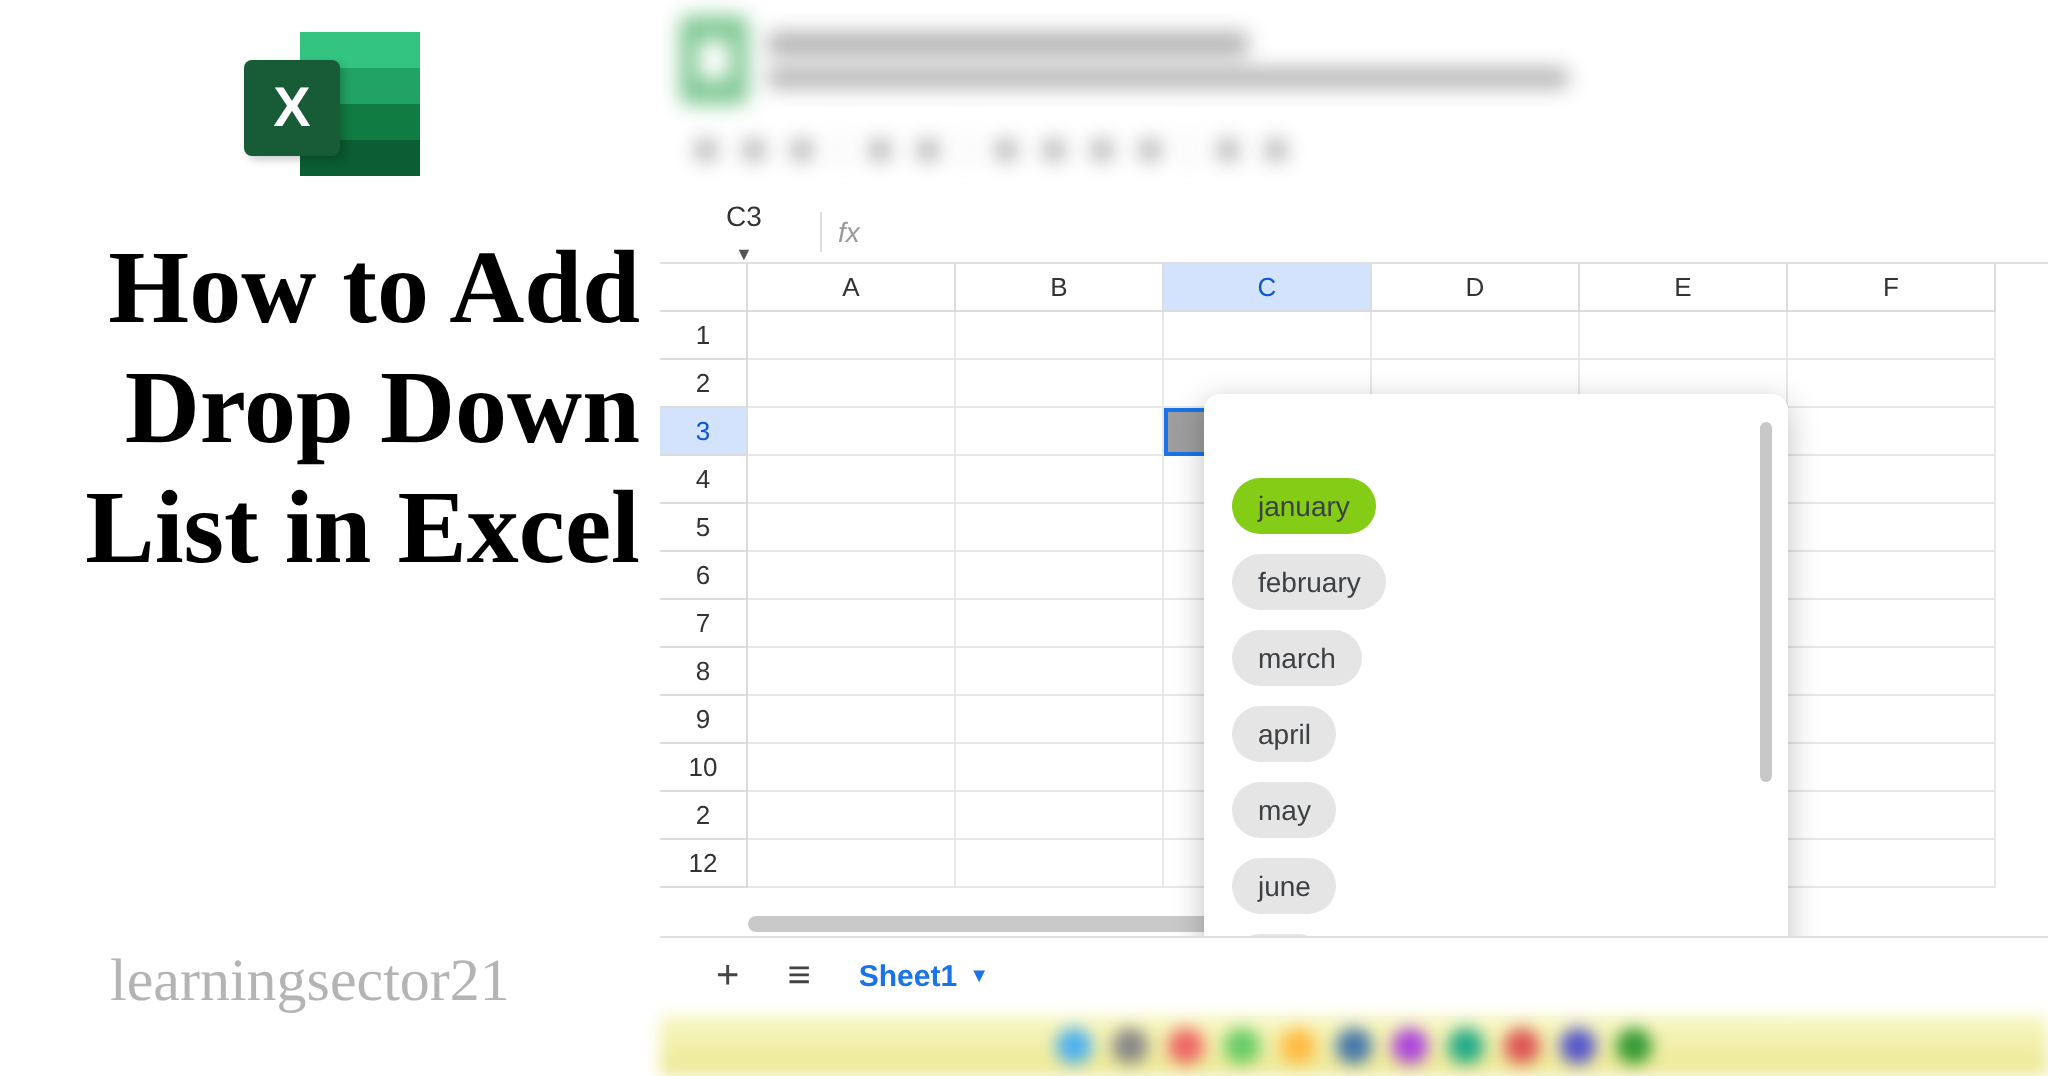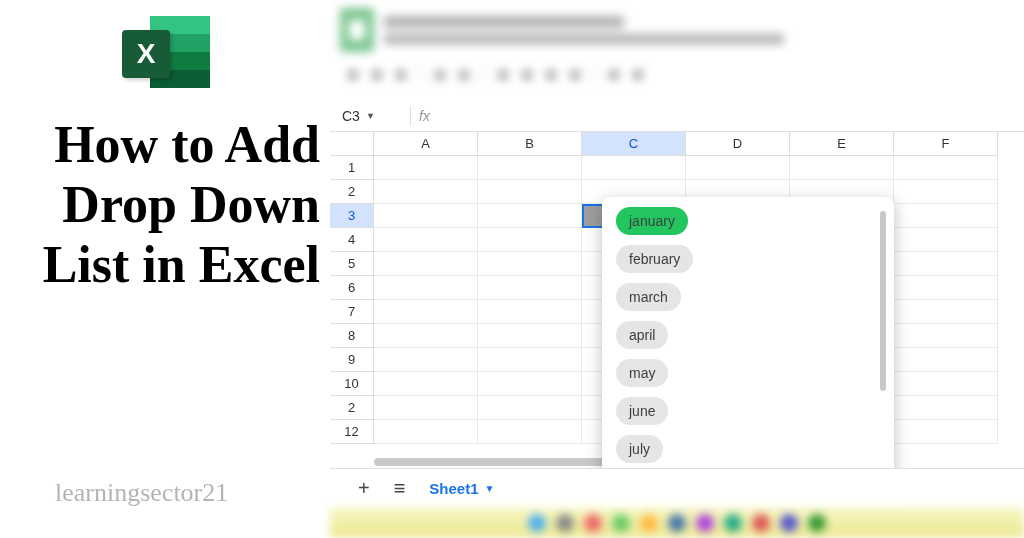--- a/index.html
+++ b/index.html
@@ -56,21 +56,21 @@
       text-align: right;
       line-height: 1.15;
       color:#000;
       padding: 0 10px;
     }
     .watermark {
       position: absolute;
       bottom: 30px;
       left: 55px;
       font-family: "Times New Roman", Georgia, serif;
-      font-size: 26px;
+      font-size: 30px;
       color: #b4b4b4;
     }
 
     
     .sheet-app {
       position: absolute;
       left: 330px; top: 0;
       width: 694px;
       height: 538px;
       background:#fff;
@@ -96,21 +96,21 @@
 
     
     .name-fx-row {
       display:flex; align-items:center;
       height:32px;
       border-bottom:1px solid #e0e0e0;
       font-size:14px;
       color:#333;
     }
     .name-box{
-      width:72px; padding-left:12px; display:flex; align-items:center; gap:6px;
+      width:72px; padding-left:12px; display:flex; align-items:center; gap:6px;flex-direction:column;
     }
     .name-dd{font-size:9px;color:#555;}
     .fx-sep{width:1px;height:20px;background:#dcdcdc;margin:0 8px;}
     .fx-label{font-style:italic;color:#999;margin-right:4px;}
 
     
     .grid { font-size:13px; color:#333;}
     .col-headers{display:flex;height:24px;}
     .corner{width:44px;border-right:1px solid #dcdcdc;border-bottom:1px solid #dcdcdc;background:#fff;}
     .ch{
@@ -160,21 +160,21 @@
     .dd-item{
       display:inline-flex;
       width:fit-content;
       background:#e5e5e5;
       color:#3c4043;
       font-size:14px;
       padding:6px 13px;
       border-radius:16px;
       cursor:pointer;
     }
-    .dd-item.hover{background:#22c55e;}
+    .dd-item.hover{background:#84cc16;margin-top:32px;}
     .dd-scroll{
       position:absolute; right:8px; top:14px;
       width:6px; height:180px;
       background:#c8c8c8; border-radius:3px;
     }
 
     
     .sheet-tabs{
       position:absolute; left:0; bottom:30px;
       height:40px; width:100%;

